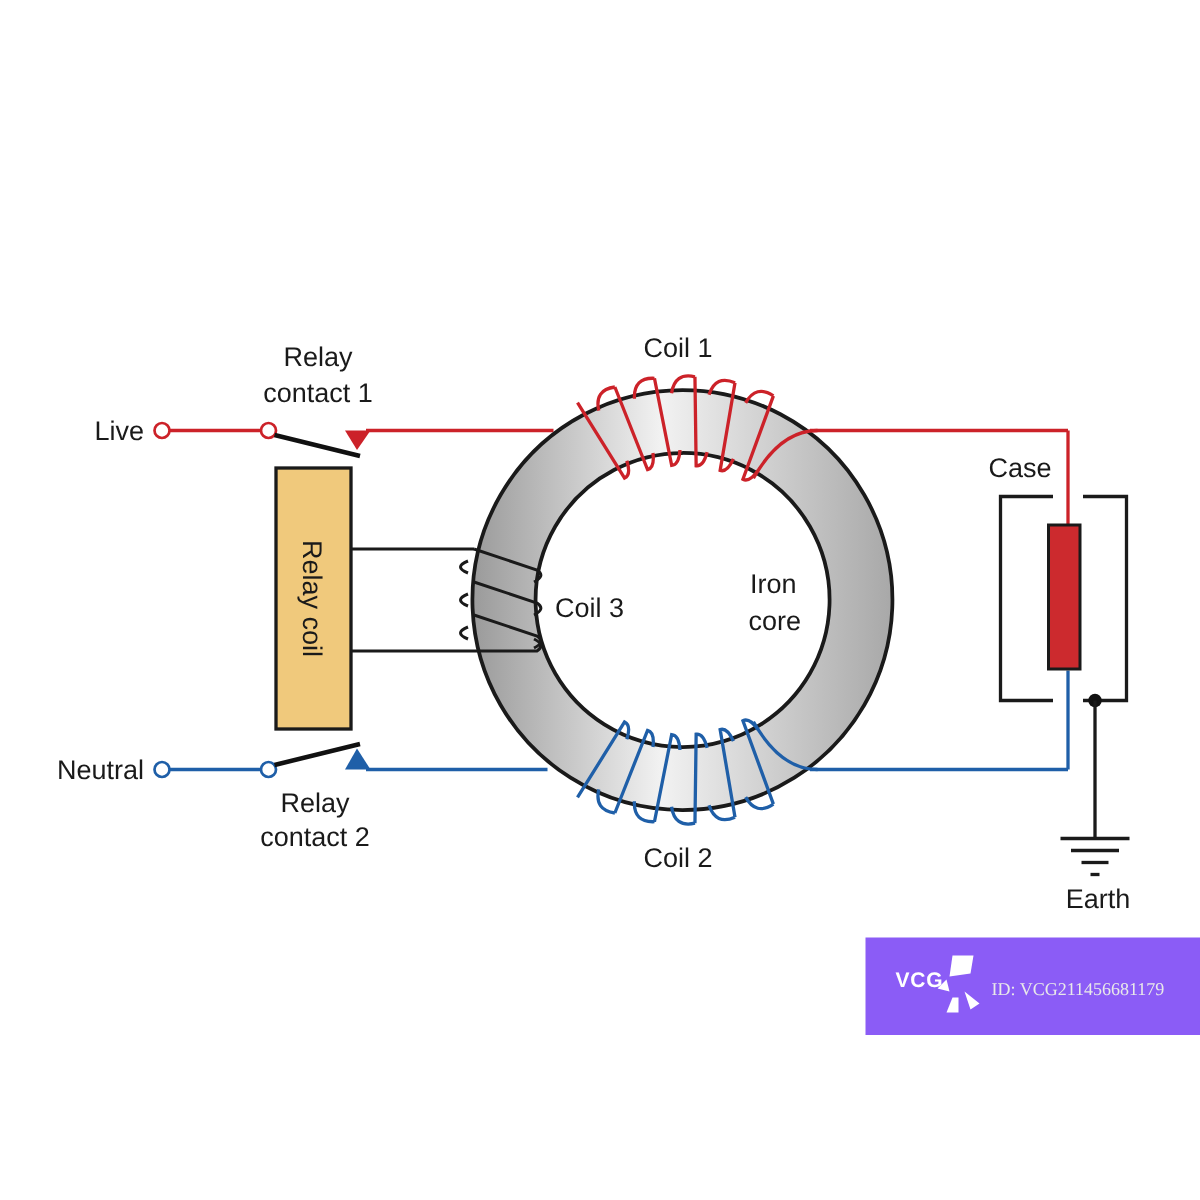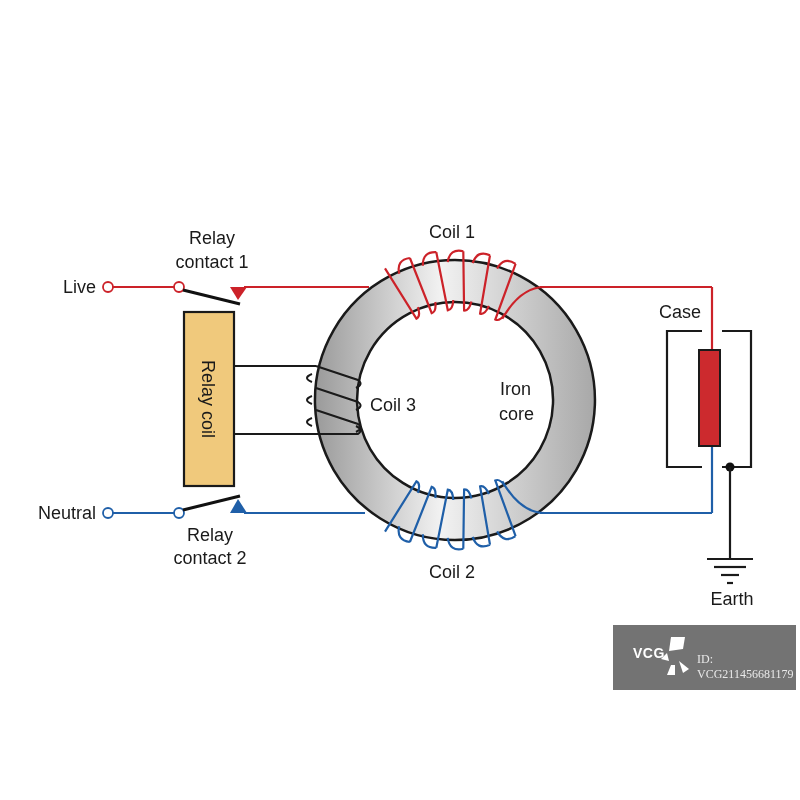--- a/index.html
+++ b/index.html
@@ -1,19 +1,19 @@
 <!DOCTYPE html>
 <html><head>
 <meta charset="utf-8">
 <style>
   html, body { margin: 0; padding: 0; background: #ffffff; }
   body { width: 800px; height: 800px; position: relative; overflow: hidden; font-family: "Liberation Sans", sans-serif; }
   #diagram { position: absolute; left: 0; top: 0; }
   .lbl { font-family: "Liberation Sans", sans-serif; font-size: 18px; fill: #1a1a1a; }
-  .wm-box { position: absolute; left: 577px; top: 625px; width: 183px; height: 65px; background: #737373; margin-left: 36px; }
+  .wm-box { position: absolute; left: 577px; top: 625px; width: 223px; height: 65px; background: #8b5cf6; }
   .wm-logo { position: absolute; left: 20px; top: 20px; color: #ffffff; font-weight: bold; font-size: 14px; font-family: "Liberation Sans", sans-serif; letter-spacing: 0.5px; }
   .wm-id { position: absolute; left: 84px; top: 27px; color: #e9e9e9; font-size: 12px; font-family: Liberation Serif, serif; }
   .wm-spark { position: absolute; left: 48px; top: 10px; width: 36px; height: 46px; }
 </style>
 </head>
 <body>
 
 <svg id="diagram" width="800" height="800" viewBox="0 0 800 800">
   <defs>
     <linearGradient id="coreGrad" x1="0" y1="0" x2="1" y2="0">

